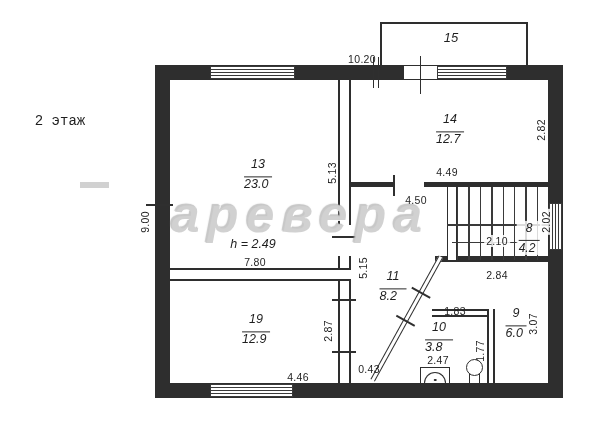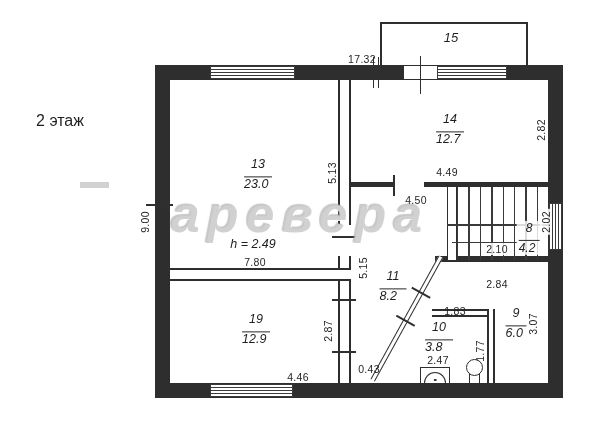--- a/index.html
+++ b/index.html
@@ -30,21 +30,21 @@
   
   .dim{position:absolute;z-index:6;font-size:10.5px;letter-spacing:.3px;white-space:nowrap;
        transform:translate(-50%,-50%);}
   .dim.rot{transform:translate(-50%,-50%) rotate(-90deg);}
   .dim.halo{background:rgba(255,255,255,.85);padding:0 2px;}
   .room{position:absolute;z-index:6;text-align:left;font-style:italic;font-size:12.5px;
         transform:translate(-50%,-50%);white-space:nowrap;line-height:1.05;}
   .room .rnum{display:inline-block;border-bottom:1.2px solid #2a2a2a;padding:0 7px 5px;}
   .room .rarea{display:block;padding-top:1px;}
   .room.halo{background:rgba(255,255,255,.82);padding:1px 2px;}
-  .floorlabel{position:absolute;z-index:6;font-size:16px;transform:translate(-50%,-50%);white-space:nowrap;}
+  .floorlabel{position:absolute;z-index:6;font-size:14px;transform:translate(-50%,-50%);white-space:nowrap;font-family:Liberation Mono, monospace;}
   .hnote{position:absolute;z-index:6;font-style:italic;font-size:12.5px;transform:translate(-50%,-50%);white-space:nowrap;}
   
   .wm1{position:absolute;z-index:5;transform:translate(-50%,-50%);font-size:52px;font-weight:bold;
        letter-spacing:7px;color:rgba(201,201,201,.85);white-space:nowrap;
        text-shadow:1px 1px 0 rgba(255,255,255,.9),-1px -1px 1px rgba(150,150,150,.55);font-style:italic;}
   .wm2{position:absolute;z-index:5;transform:translate(-50%,-50%);font-size:20px;font-weight:bold;
        letter-spacing:4.5px;color:rgba(205,205,205,.9);white-space:nowrap;
        text-shadow:1px 1px 0 rgba(255,255,255,.9),-1px -1px 1px rgba(155,155,155,.5);}
   .wmdash{position:absolute;z-index:5;background:rgba(201,201,201,.85);
           box-shadow:1px 1px 0 rgba(255,255,255,.9);}
@@ -145,30 +145,30 @@
   </div>
   <div class="room" style="left:516px;top:324px;">
     <span class="rnum">9</span>
     <span class="rarea">6.0</span>
   </div>
   <div class="room" style="left:439px;top:330px;margin-top:8px;">
     <span class="rnum">10</span>
     <span class="rarea">3.8</span>
   </div>
 
-  <div class="dim" style="left:362px;top:59px;">17.32</div>
+  <div class="dim" style="left:362px;top:59px;">10.20</div>
   <div class="dim rot" style="left:145px;top:222px;">9.00</div>
   <div class="dim rot" style="left:332px;top:173px;">5.13</div>
   <div class="dim rot" style="left:363px;top:268px;">5.15</div>
   <div class="dim" style="left:447px;top:172px;">4.49</div>
   <div class="dim" style="left:416px;top:200px;">4.50</div>
   <div class="dim rot" style="left:541px;top:130px;">2.82</div>
   <div class="dim rot halo" style="left:546px;top:222px;">2.02</div>
-  <div class="dim halo" style="left:497px;top:249px;">2.10</div>
-  <div class="dim" style="left:497px;top:284px;text-align:center;">2.84</div>
+  <div class="dim halo" style="left:497px;top:241px;">2.10</div>
+  <div class="dim" style="left:497px;top:275px;text-align:center;">2.84</div>
   <div class="dim" style="left:255px;top:262px;">7.80</div>
   <div class="dim rot" style="left:328px;top:331px;">2.87</div>
   <div class="dim" style="left:254px;top:377px;margin-left:44px;">4.46</div>
   <div class="dim" style="left:369px;top:369px;">0.43</div>
   <div class="dim" style="left:455px;top:311px;">1.83</div>
   <div class="dim" style="left:438px;top:360px;">2.47</div>
   <div class="dim rot" style="left:480px;top:351px;">1.77</div>
   <div class="dim rot" style="left:533px;top:324px;">3.07</div>
 
 </div>

